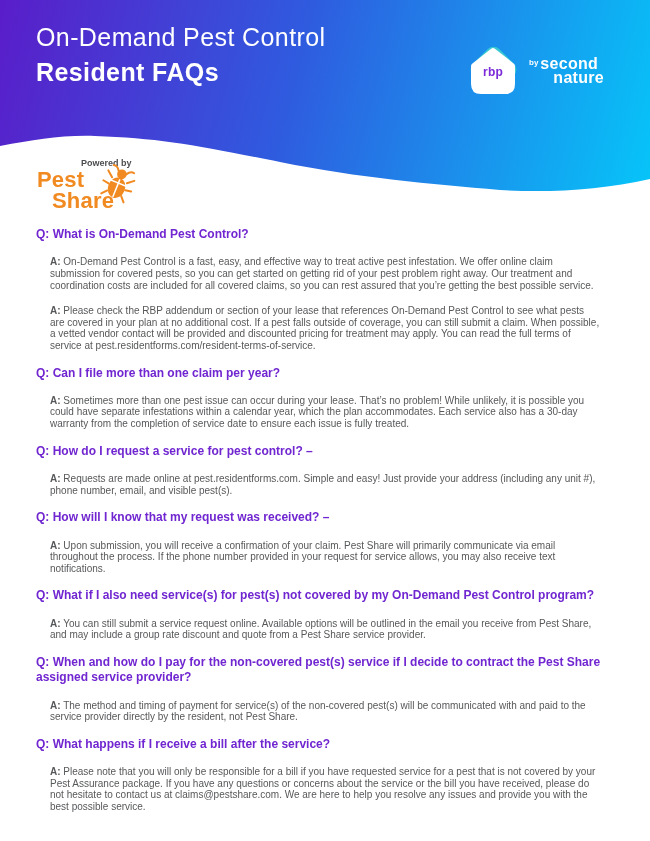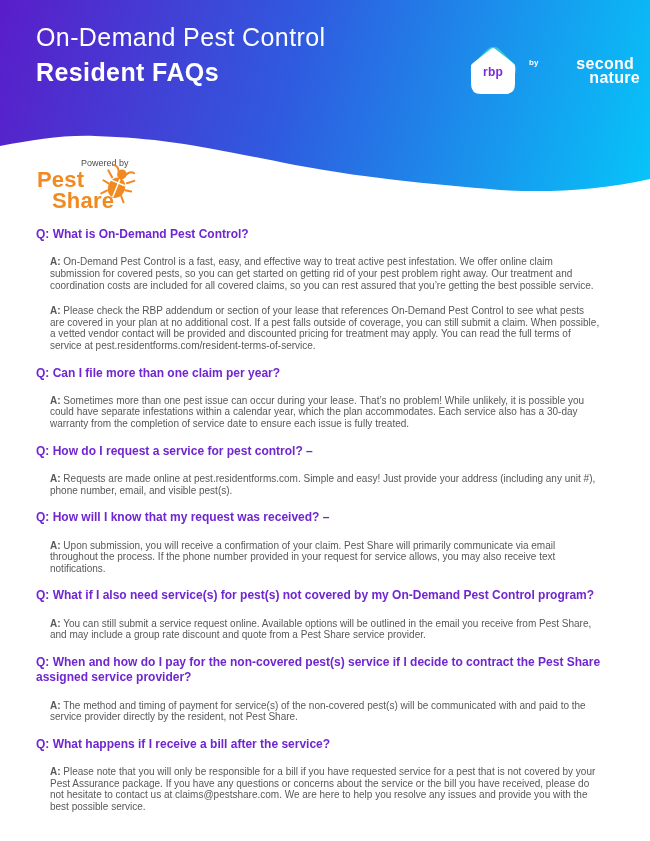--- a/index.html
+++ b/index.html
@@ -23,26 +23,26 @@
     position:absolute;left:9px;top:7px;width:37px;height:37px;
     background:#38c8d3;border-radius:8px;transform:rotate(45deg);
   }
   .rbp-house{position:absolute;left:2px;top:2px;}
   .rbp-text{
     position:absolute;left:0;top:21px;width:54px;text-align:center;
     color:#7b2bd8;font-size:12px;font-weight:700;letter-spacing:.2px;
   }
   .sn-block{display:flex;align-items:flex-start;color:#ffffff;}
   .sn-by{font-size:8px;font-weight:600;margin-top:2px;margin-right:2px;}
-  .sn-words{line-height:1;margin-left:36px;}
+  .sn-words{line-height:1;}
   .sn1{font-size:16px;font-weight:700;letter-spacing:.3px;}
   .sn2{font-size:16px;font-weight:700;letter-spacing:.3px;margin-top:-2px;padding-left:13px;}
   
   .powered{position:absolute;left:37px;top:158px;}
-  .powered-label{font-size:9px;color:#4c4d4f;font-weight:400;margin-bottom:1px;padding-left:44px;}
+  .powered-label{font-size:9px;color:#4c4d4f;font-weight:700;margin-bottom:1px;padding-left:44px;}
   .ps-row{position:relative;}
   .ps1{color:#f08a21;font-size:22px;font-weight:800;letter-spacing:.2px;line-height:1;}
   .ps2{color:#f08a21;font-size:22px;font-weight:800;letter-spacing:.2px;line-height:1;margin-top:-1px;padding-left:15px;}
   .ps2 sup{font-size:8px;font-weight:700;vertical-align:9px;}
   .beetle{position:absolute;left:60px;top:-8px;}
   
   .faqs{position:absolute;left:0;top:227px;width:650px;padding:0 36px;box-sizing:border-box;}
   .q{
     margin:13px 0 7px 0;
     color:#7026d0;font-size:12px;font-weight:700;line-height:1.28;

